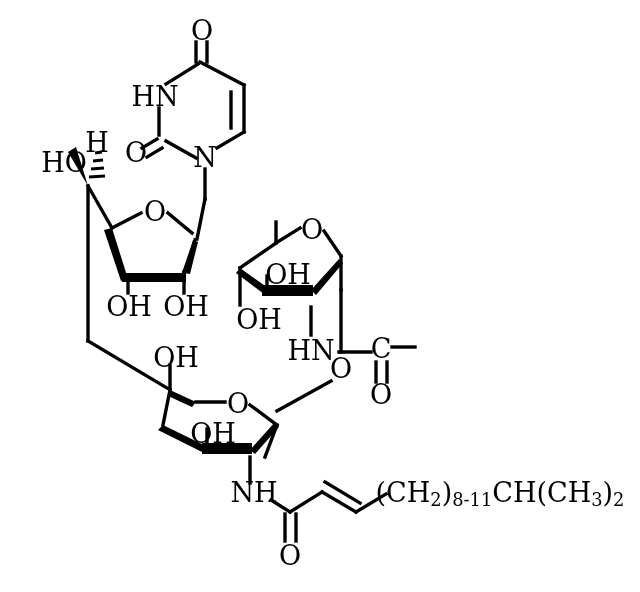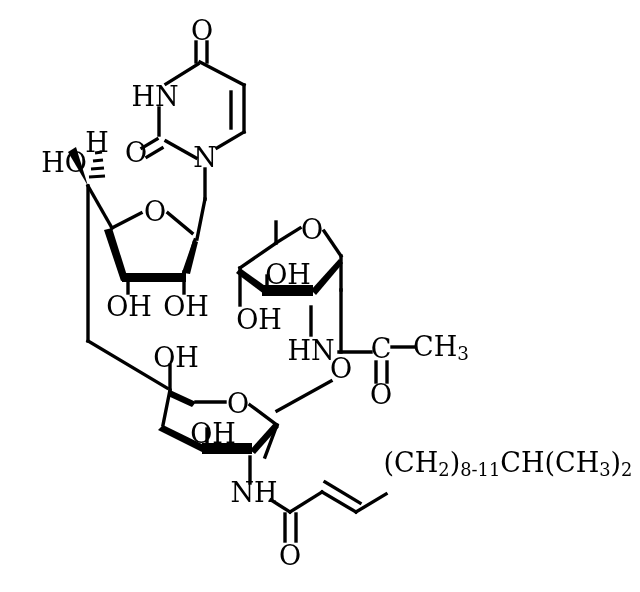--- a/index.html
+++ b/index.html
@@ -194,26 +194,25 @@
   <span class="atom-label" style="left:129px; top:306px;">OH</span>
   <span class="atom-label" style="left:186px; top:306px;">OH</span>
 
   <span class="atom-label" style="left:312px; top:229px;">O</span>
   <span class="atom-label" style="left:288px; top:274px;">OH</span>
   <span class="atom-label" style="left:259px; top:319px;">OH</span>
   <span class="atom-label" style="left:311px; top:350px;">HN</span>
 
   <span class="atom-label" style="left:381px; top:348px;">C</span>
   <span class="atom-label" style="left:381px; top:394px;">O</span>
-  <span class="atom-label" style="left:441px; top:348px;"><span>CH</span><sub>3</sub></span>
 
   <span class="atom-label" style="left:341px; top:368px;">O</span>
 
   <span class="atom-label" style="left:176px; top:357px;">OH</span>
   <span class="atom-label" style="left:213px; top:433px;">OH</span>
   <span class="atom-label" style="left:238px; top:403px;">O</span>
   <span class="atom-label" style="left:254px; top:492px;">NH</span>
 
   <span class="atom-label" style="left:290px; top:555px;">O</span>
 
-  <span class="atom-label chain-label" style="left:500px; top:464px;margin-left:8px;"><span>(CH</span><sub>2</sub><span>)</span><sub>8-11</sub><span>CH(CH</span><sub>3</sub><span>)</span><sub>2</sub></span>
+  <span class="atom-label chain-label" style="left:500px; top:494px;"><span>(CH</span><sub>2</sub><span>)</span><sub>8-11</sub><span>CH(CH</span><sub>3</sub><span>)</span><sub>2</sub></span>
 
 </div>
 
 </body></html>

